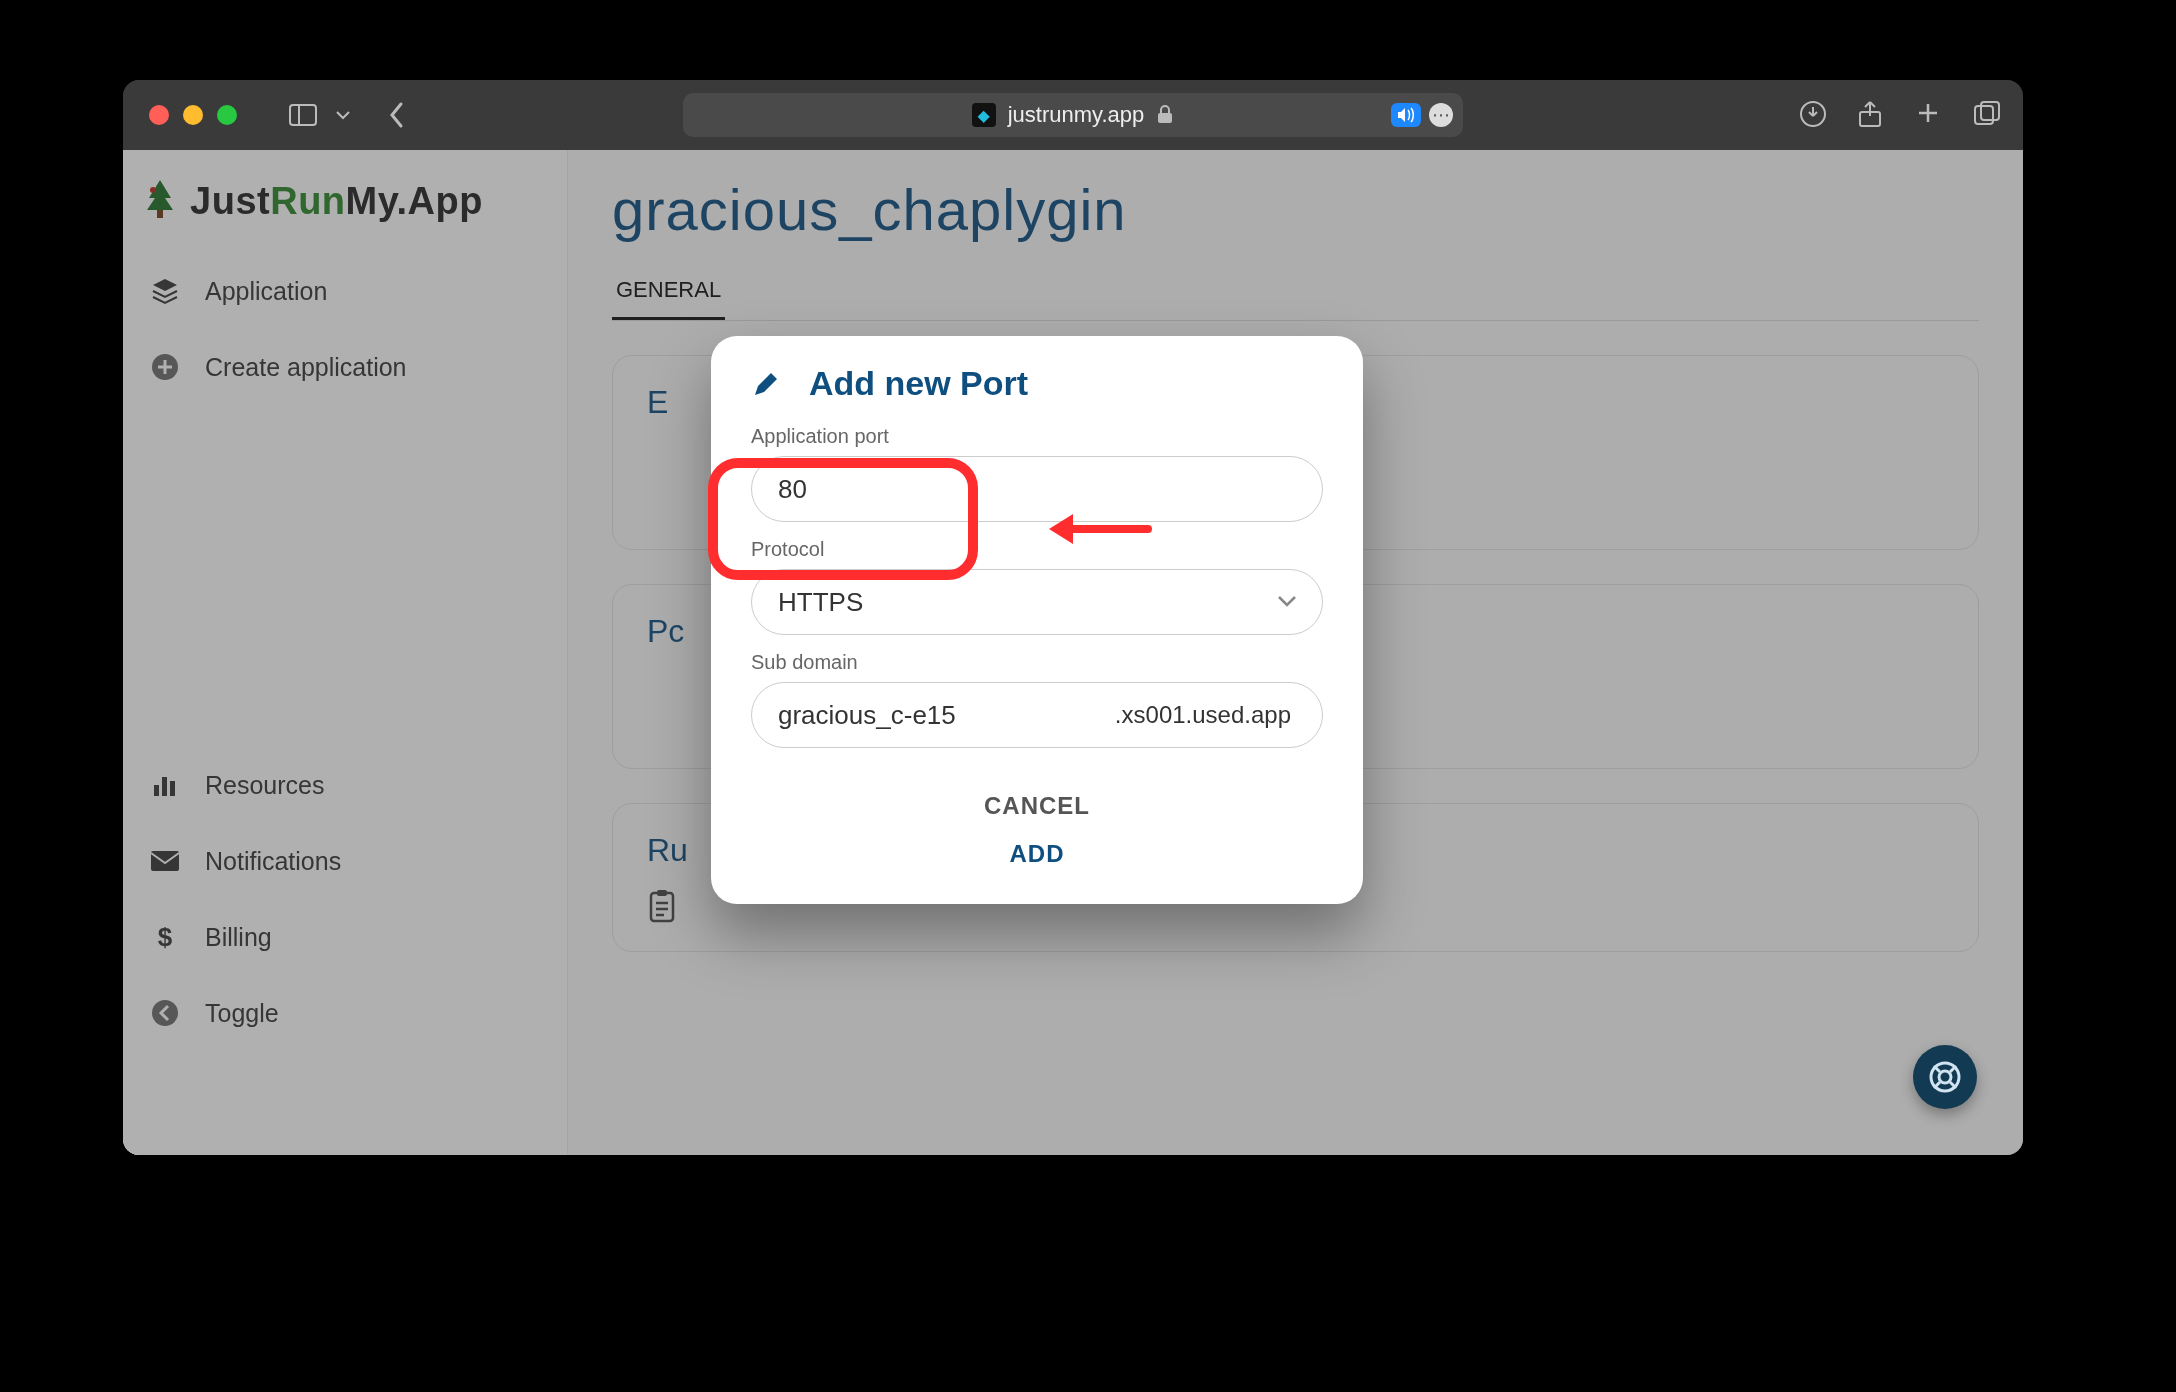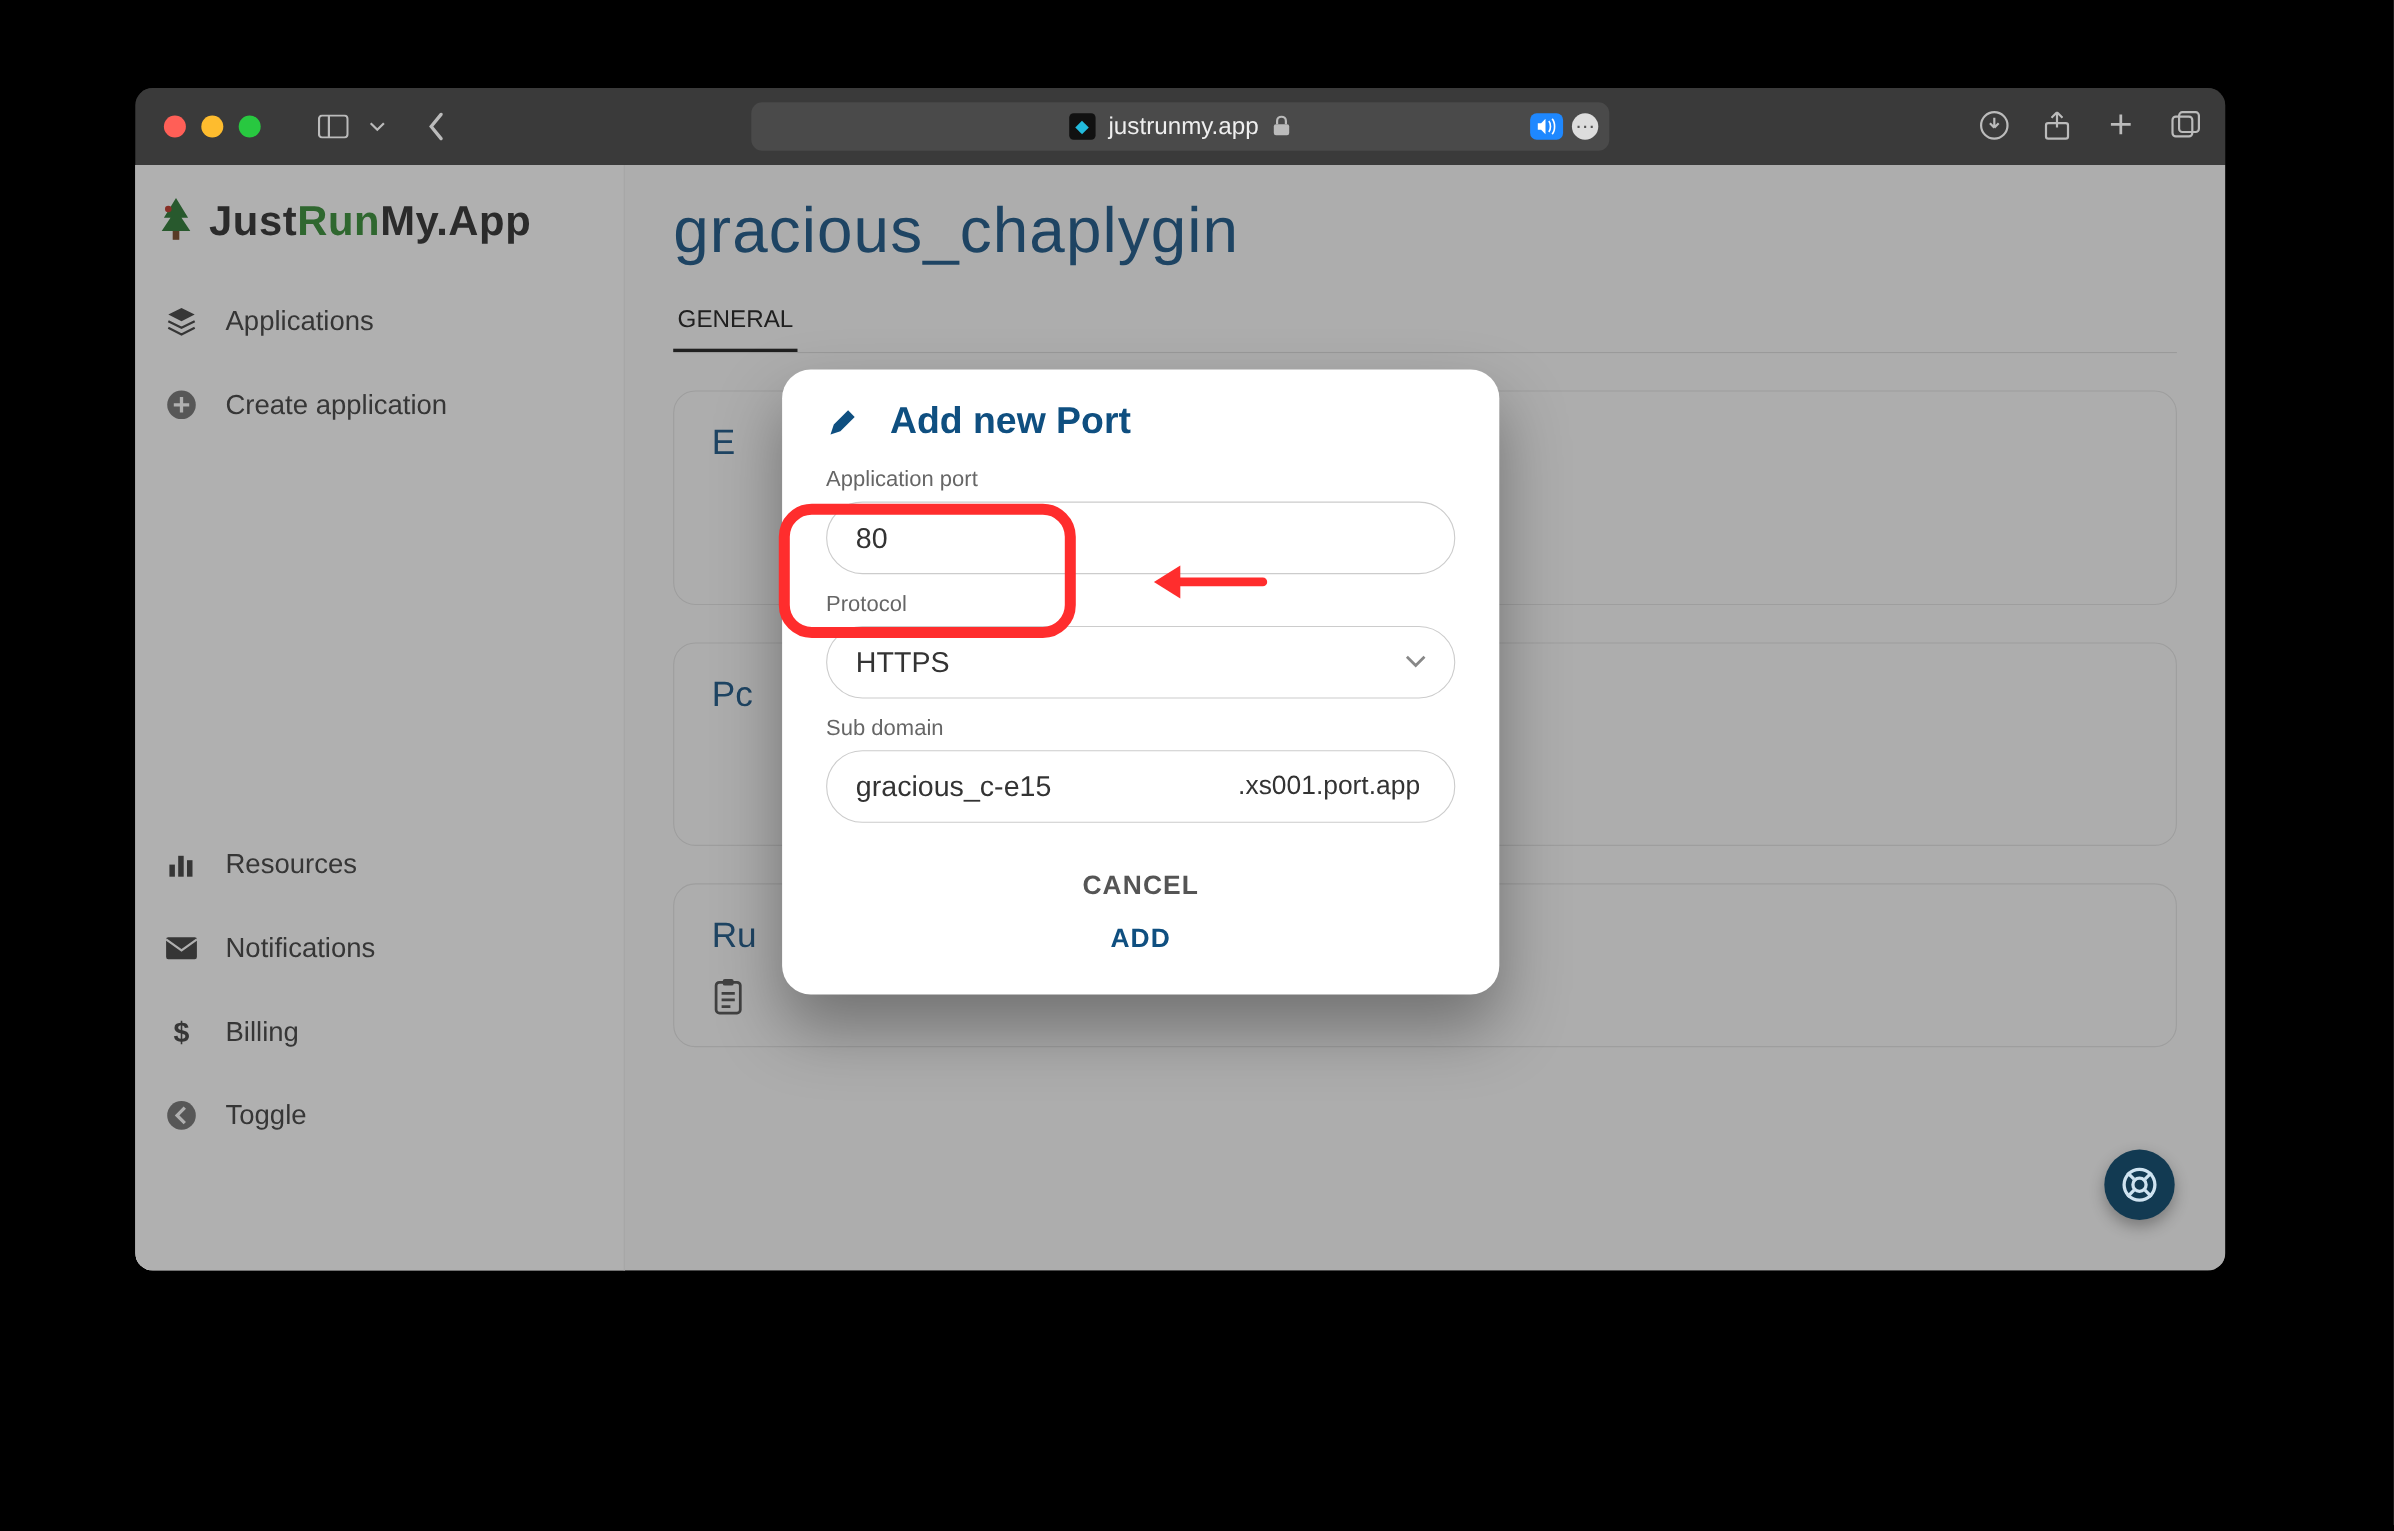--- a/index.html
+++ b/index.html
@@ -206,21 +206,21 @@
           <span class="j">Just</span><span class="run">Run</span><span class="my">My.</span><span class="app">App</span>
         </div>
         <div class="side-list">
           <div class="side-item">
             <span class="micon">
                 <svg width="30" height="30" viewBox="0 0 30 30">
                   <path d="M15 3l12 6-12 6L3 9z" fill="#444"></path>
                   <path d="M3 15l12 6 12-6M3 21l12 6 12-6" fill="none" stroke="#444" stroke-width="2"></path>
                 </svg>
               </span>
-            <span>Applications</span>
+            <span>Application</span>
           </div>
           <div class="side-item">
             <span class="micon">
                 <svg width="30" height="30" viewBox="0 0 30 30">
                   <circle cx="15" cy="15" r="13" fill="#777"></circle>
                   <path d="M15 8v14M8 15h14" stroke="#fff" stroke-width="3"></path>
                 </svg>
               </span>
             <span>Create application</span>
           </div>
@@ -314,21 +314,21 @@
           <span class="caret">
               <svg width="20" height="14" viewBox="0 0 20 14">
                 <path d="M2 2l8 8 8-8" fill="none" stroke="#888" stroke-width="2.5"></path>
               </svg>
             </span>
         </div>
 
         <div class="field-label">Sub domain</div>
         <div class="subdomain-row">
           <input class="text-input" value="gracious_c-e15" style="">
-          <span class="suffix">.xs001.port.app</span>
+          <span class="suffix">.xs001.used.app</span>
         </div>
 
         <div class="modal-actions">
           <button class="cancel">CANCEL</button>
           <button class="add">ADD</button>
         </div>
       </div>
 
       <div class="highlight-box"></div>
       <div class="arrow-annot">

